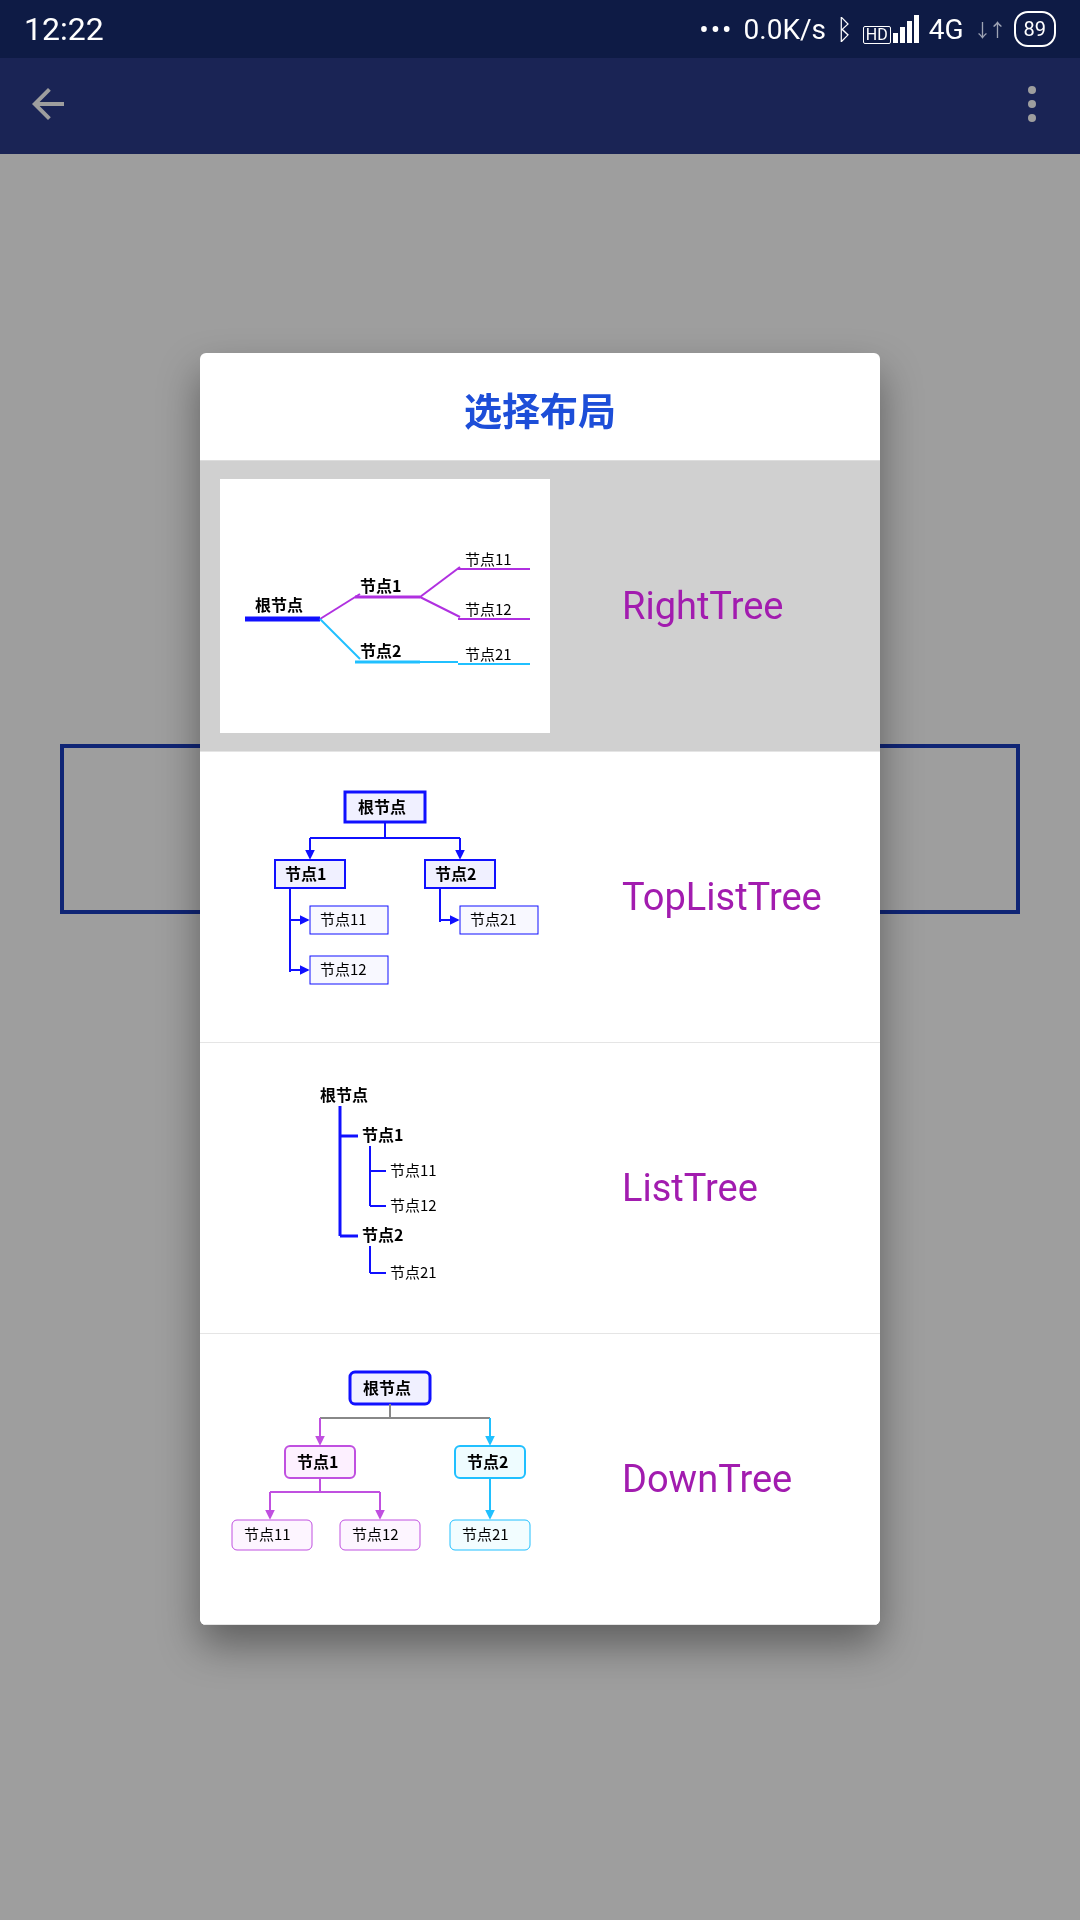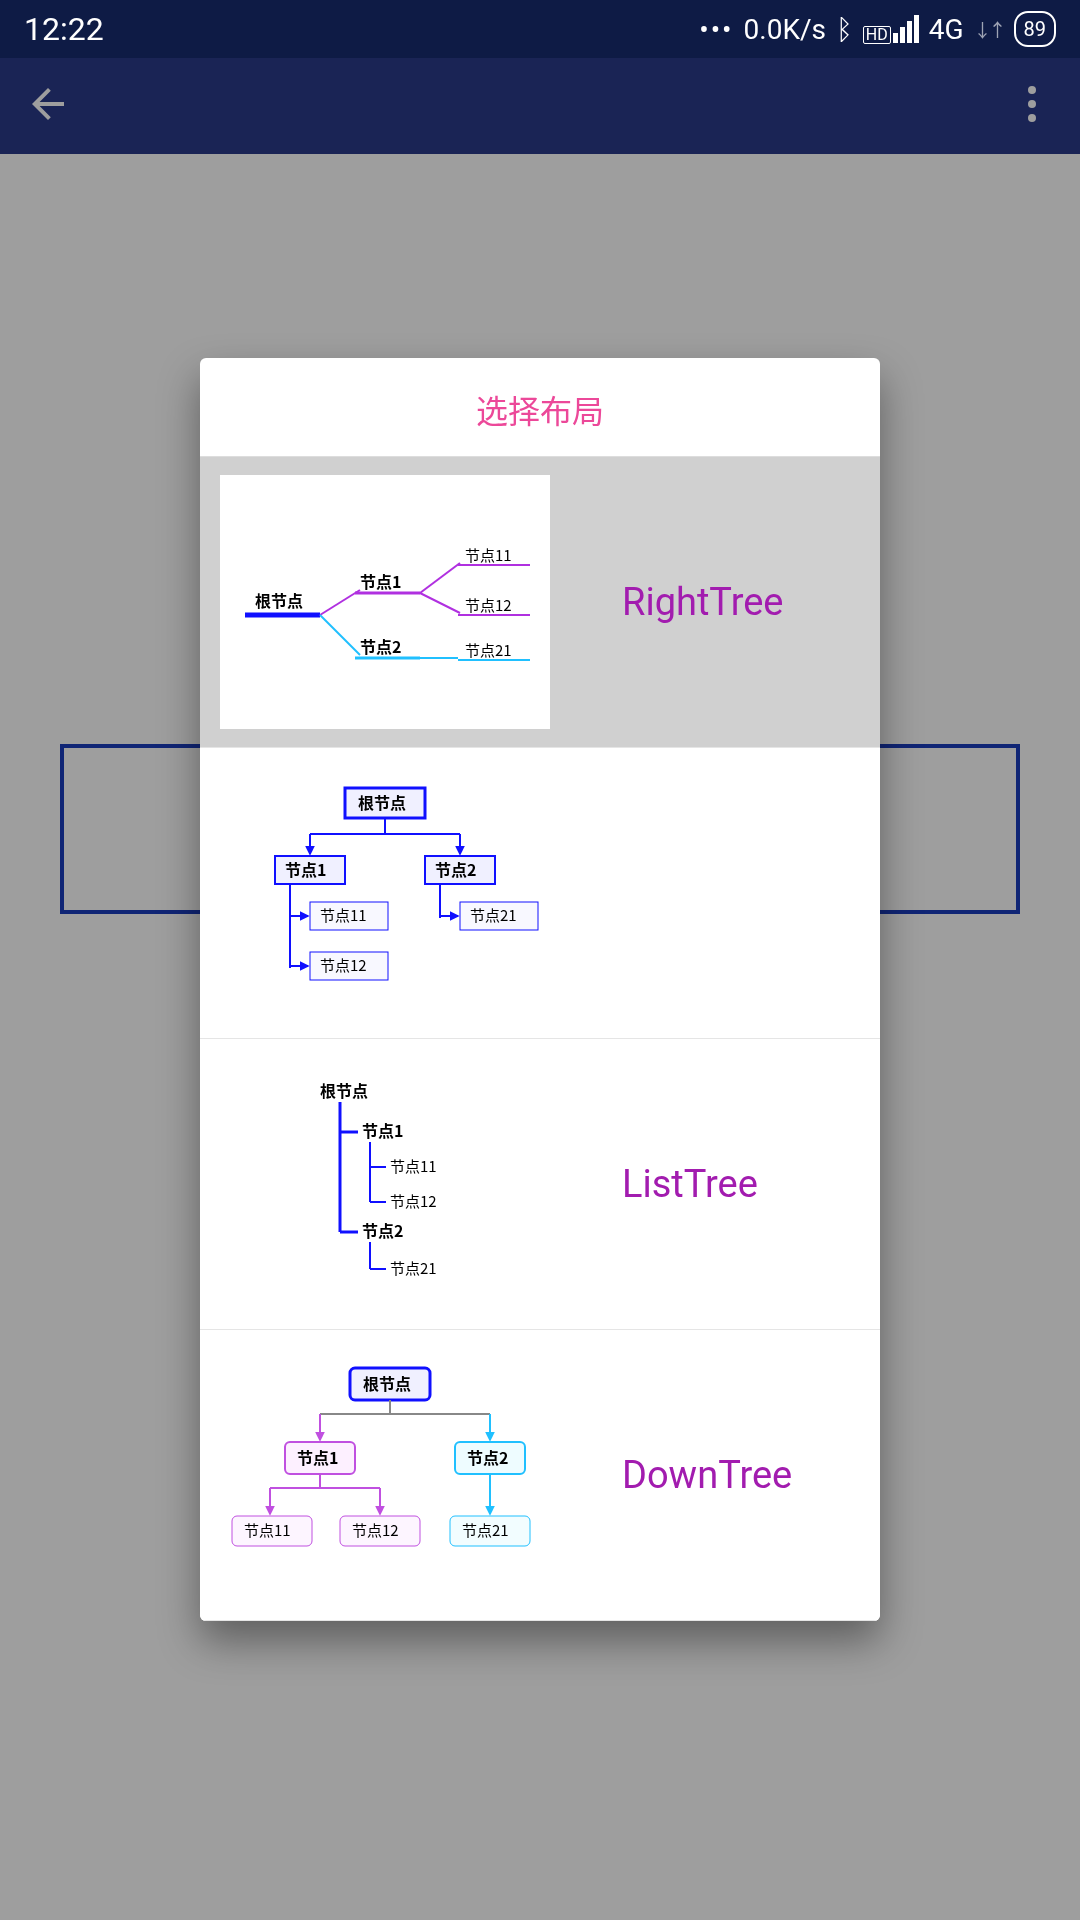--- a/index.html
+++ b/index.html
@@ -49,22 +49,22 @@
   }
   .dialog {
     width: 680px;
     max-height: 1330px;
     background:#fff; border-radius:6px;
     box-shadow:0 20px 40px rgba(0,0,0,.4);
     display:flex; flex-direction:column;
     overflow:hidden;
   }
   .dlg-title {
-    font-size:32px; color:#ec4899; text-align:center;
-    padding:28px 0 24px; border-bottom:1px solid #ddd; font-weight:400;
+    font-size:38px; color:#1d4ed8; text-align:center;
+    padding:28px 0 24px; border-bottom:1px solid #ddd; font-weight:700;
   }
   .dlg-list { flex:1; overflow:hidden; }
   .opt {
     display:flex; align-items:center; gap:24px;
     padding:18px 20px; border-bottom:1px solid #e5e5e5;
     background:#fff;
   }
   .opt.selected { background:#d0d0d0; }
   .opt-thumb {
     width:330px; height:254px; background:#fff;
@@ -194,20 +194,21 @@
             <line x1="70" y1="200" x2="88" y2="200" stroke="#1010ff" stroke-width="2" marker-end="url(#arr)"></line>
             <rect x="90" y="186" width="78" height="28" fill="#f8f8ff" stroke="#1010ff"></rect>
             <text class="t tsm" x="100" y="205">节点12</text>
 
             <line x1="220" y1="118" x2="220" y2="152" stroke="#1010ff" stroke-width="2"></line>
             <line x1="220" y1="150" x2="238" y2="150" stroke="#1010ff" stroke-width="2" marker-end="url(#arr)"></line>
             <rect x="240" y="136" width="78" height="28" fill="#f8f8ff" stroke="#1010ff"></rect>
             <text class="t tsm" x="250" y="155">节点21</text>
           </svg>
         </div>
+        <div class="opt-label">TopListTree</div>
       </div>
 
       <div class="opt">
         <div class="opt-thumb">
           <svg viewBox="0 0 330 254">
             <text class="t" x="100" y="40">根节点</text>
             <line x1="120" y1="45" x2="120" y2="175" stroke="#1010ff" stroke-width="3"></line>
 
             <line x1="120" y1="75" x2="138" y2="75" stroke="#1010ff" stroke-width="3"></line>
             <text class="t" x="142" y="80">节点1</text>

